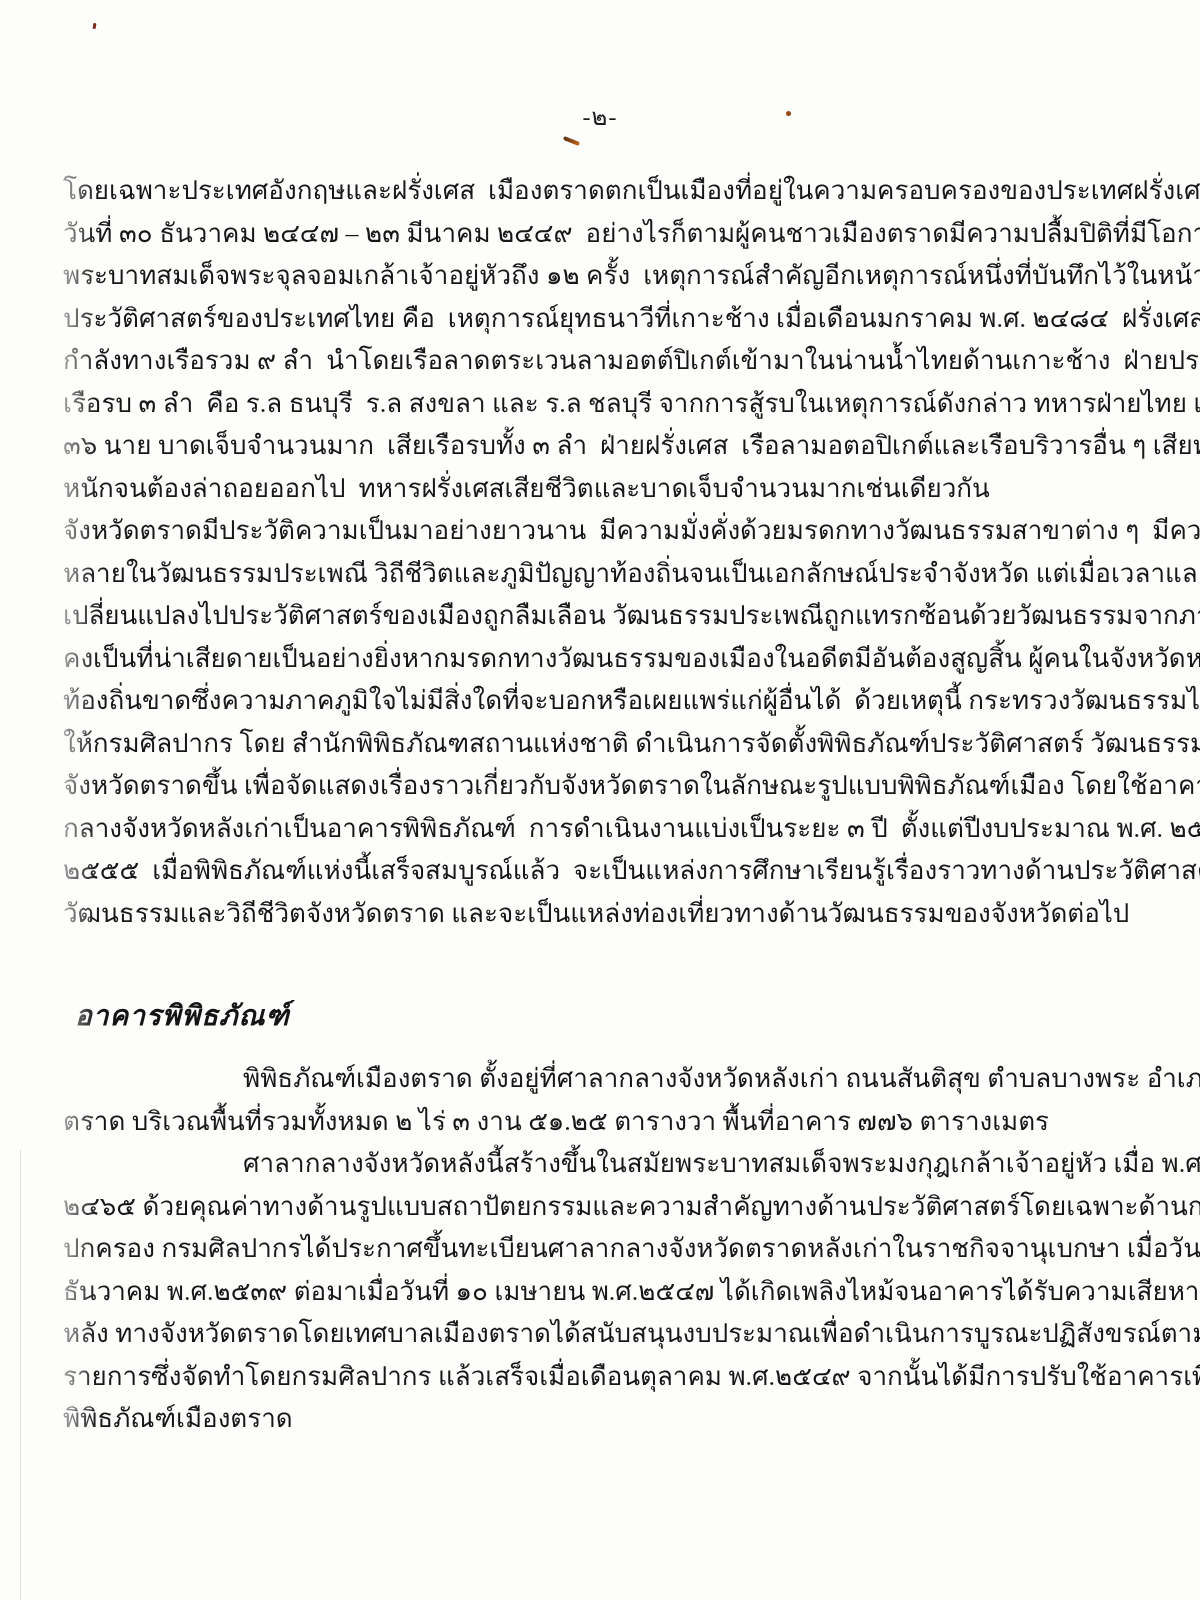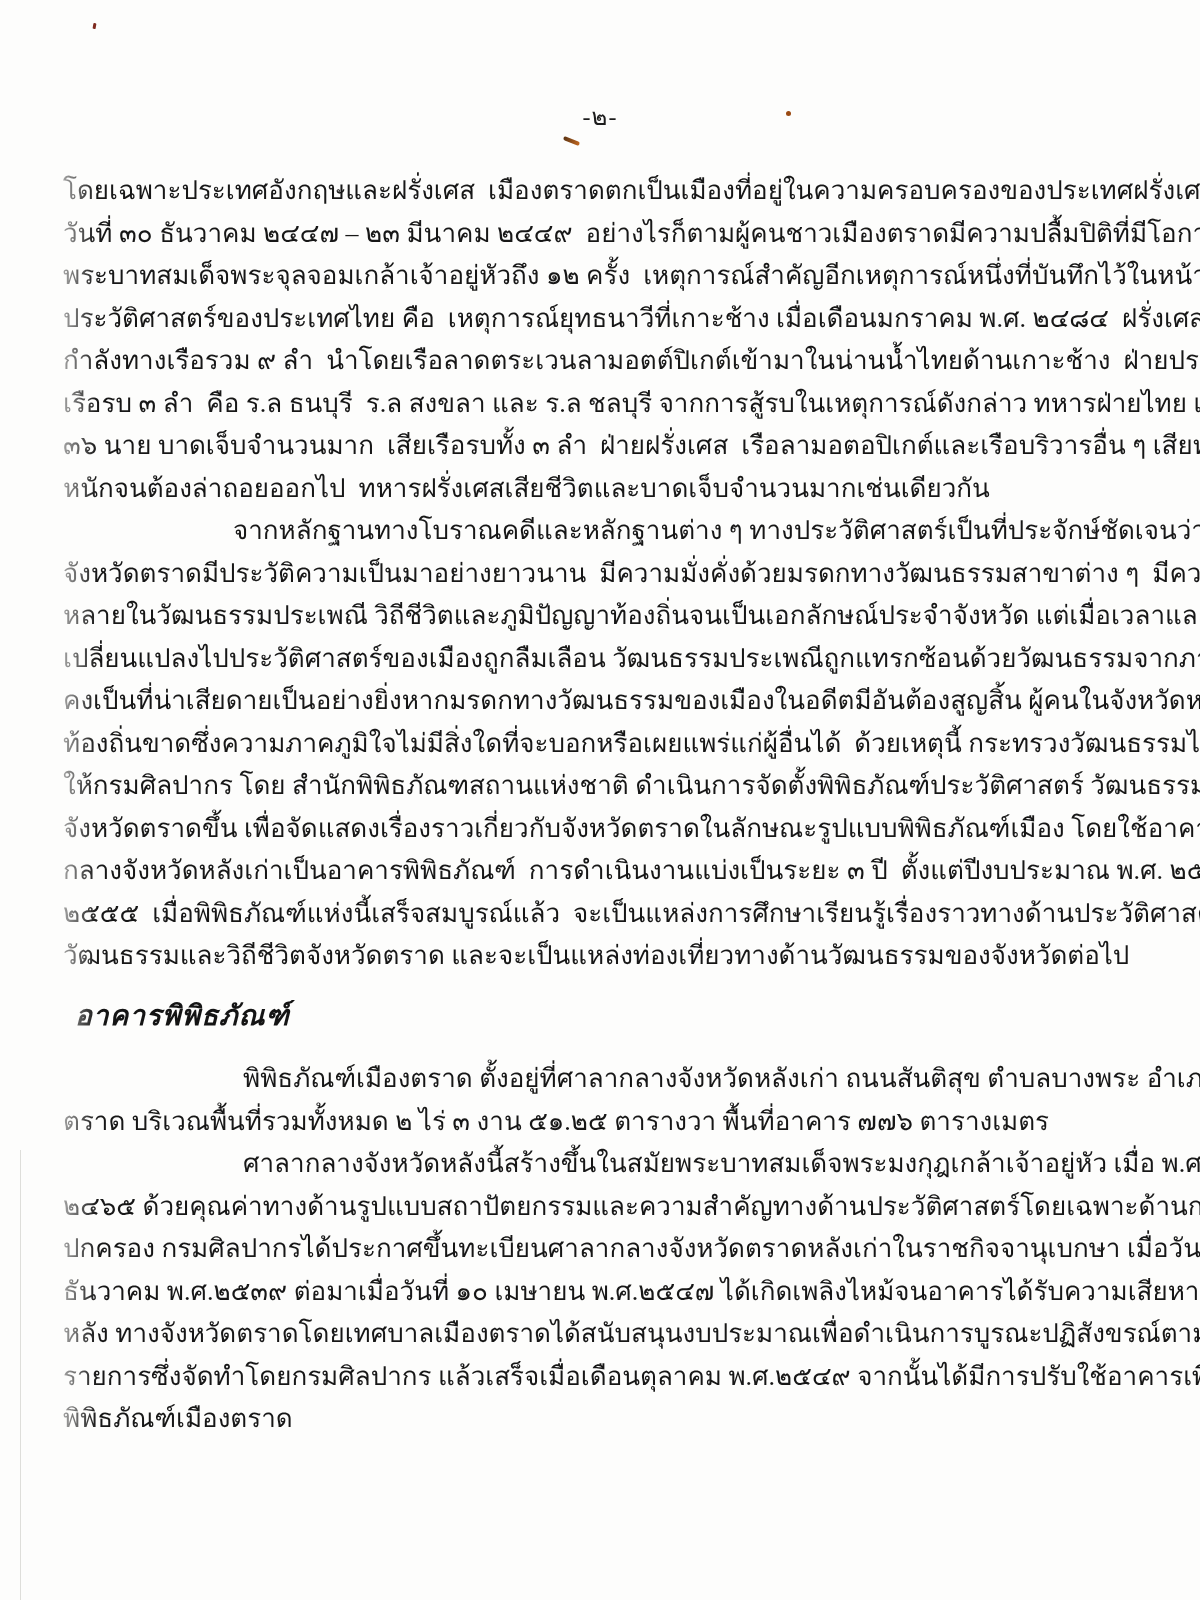--- a/index.html
+++ b/index.html
@@ -118,21 +118,20 @@
       <div class="ln">โดยเฉพาะประเทศอังกฤษและฝรั่งเศส  เมืองตราดตกเป็นเมืองที่อยู่ในความครอบครองของประเทศฝรั่งเศส  ระหว่าง</div>
       <div class="ln">วันที่ ๓๐ ธันวาคม ๒๔๔๗ – ๒๓ มีนาคม ๒๔๔๙  อย่างไรก็ตามผู้คนชาวเมืองตราดมีความปลื้มปิติที่มีโอกาสรับเสด็จ</div>
       <div class="ln">พระบาทสมเด็จพระจุลจอมเกล้าเจ้าอยู่หัวถึง ๑๒ ครั้ง  เหตุการณ์สำคัญอีกเหตุการณ์หนึ่งที่บันทึกไว้ในหน้า</div>
       <div class="ln">ประวัติศาสตร์ของประเทศไทย คือ  เหตุการณ์ยุทธนาวีที่เกาะช้าง เมื่อเดือนมกราคม พ.ศ. ๒๔๘๔  ฝรั่งเศสส่งกอง</div>
       <div class="ln">กำลังทางเรือรวม ๙ ลำ  นำโดยเรือลาดตระเวนลามอตต์ปิเกต์เข้ามาในน่านน้ำไทยด้านเกาะช้าง  ฝ่ายประเทศไทยมี</div>
       <div class="ln">เรือรบ ๓ ลำ  คือ ร.ล ธนบุรี  ร.ล สงขลา และ ร.ล ชลบุรี จากการสู้รบในเหตุการณ์ดังกล่าว ทหารฝ่ายไทย เสียชีวิต</div>
       <div class="ln">๓๖ นาย บาดเจ็บจำนวนมาก  เสียเรือรบทั้ง ๓ ลำ  ฝ่ายฝรั่งเศส  เรือลามอตอปิเกต์และเรือบริวารอื่น ๆ เสียหาย</div>
       <div class="ln">หนักจนต้องล่าถอยออกไป  ทหารฝรั่งเศสเสียชีวิตและบาดเจ็บจำนวนมากเช่นเดียวกัน</div>
     </div>
     <div>
-      <div class="ln ind">จากหลักฐานทางโบราณคดีและหลักฐานต่าง ๆ ทางประวัติศาสตร์เป็นที่ประจักษ์ชัดเจนว่า</div>
       <div class="ln">จังหวัดตราดมีประวัติความเป็นมาอย่างยาวนาน  มีความมั่งคั่งด้วยมรดกทางวัฒนธรรมสาขาต่าง ๆ  มีความหลาก</div>
       <div class="ln">หลายในวัฒนธรรมประเพณี วิถีชีวิตและภูมิปัญญาท้องถิ่นจนเป็นเอกลักษณ์ประจำจังหวัด แต่เมื่อเวลาและเหตุการณ์</div>
       <div class="ln">เปลี่ยนแปลงไปประวัติศาสตร์ของเมืองถูกลืมเลือน วัฒนธรรมประเพณีถูกแทรกซ้อนด้วยวัฒนธรรมจากภายนอก</div>
       <div class="ln">คงเป็นที่น่าเสียดายเป็นอย่างยิ่งหากมรดกทางวัฒนธรรมของเมืองในอดีตมีอันต้องสูญสิ้น ผู้คนในจังหวัดหรือใน</div>
       <div class="ln">ท้องถิ่นขาดซึ่งความภาคภูมิใจไม่มีสิ่งใดที่จะบอกหรือเผยแพร่แก่ผู้อื่นได้  ด้วยเหตุนี้ กระทรวงวัฒนธรรมได้มอบหมาย</div>
       <div class="ln">ให้กรมศิลปากร โดย สำนักพิพิธภัณฑสถานแห่งชาติ ดำเนินการจัดตั้งพิพิธภัณฑ์ประวัติศาสตร์ วัฒนธรรมและวิถีชีวิต</div>
       <div class="ln">จังหวัดตราดขึ้น เพื่อจัดแสดงเรื่องราวเกี่ยวกับจังหวัดตราดในลักษณะรูปแบบพิพิธภัณฑ์เมือง โดยใช้อาคารศาลา</div>
       <div class="ln">กลางจังหวัดหลังเก่าเป็นอาคารพิพิธภัณฑ์  การดำเนินงานแบ่งเป็นระยะ ๓ ปี  ตั้งแต่ปีงบประมาณ พ.ศ. ๒๕๕๓ –</div>
       <div class="ln">๒๕๕๕  เมื่อพิพิธภัณฑ์แห่งนี้เสร็จสมบูรณ์แล้ว  จะเป็นแหล่งการศึกษาเรียนรู้เรื่องราวทางด้านประวัติศาสตร์</div>
       <div class="ln">วัฒนธรรมและวิถีชีวิตจังหวัดตราด และจะเป็นแหล่งท่องเที่ยวทางด้านวัฒนธรรมของจังหวัดต่อไป</div>

